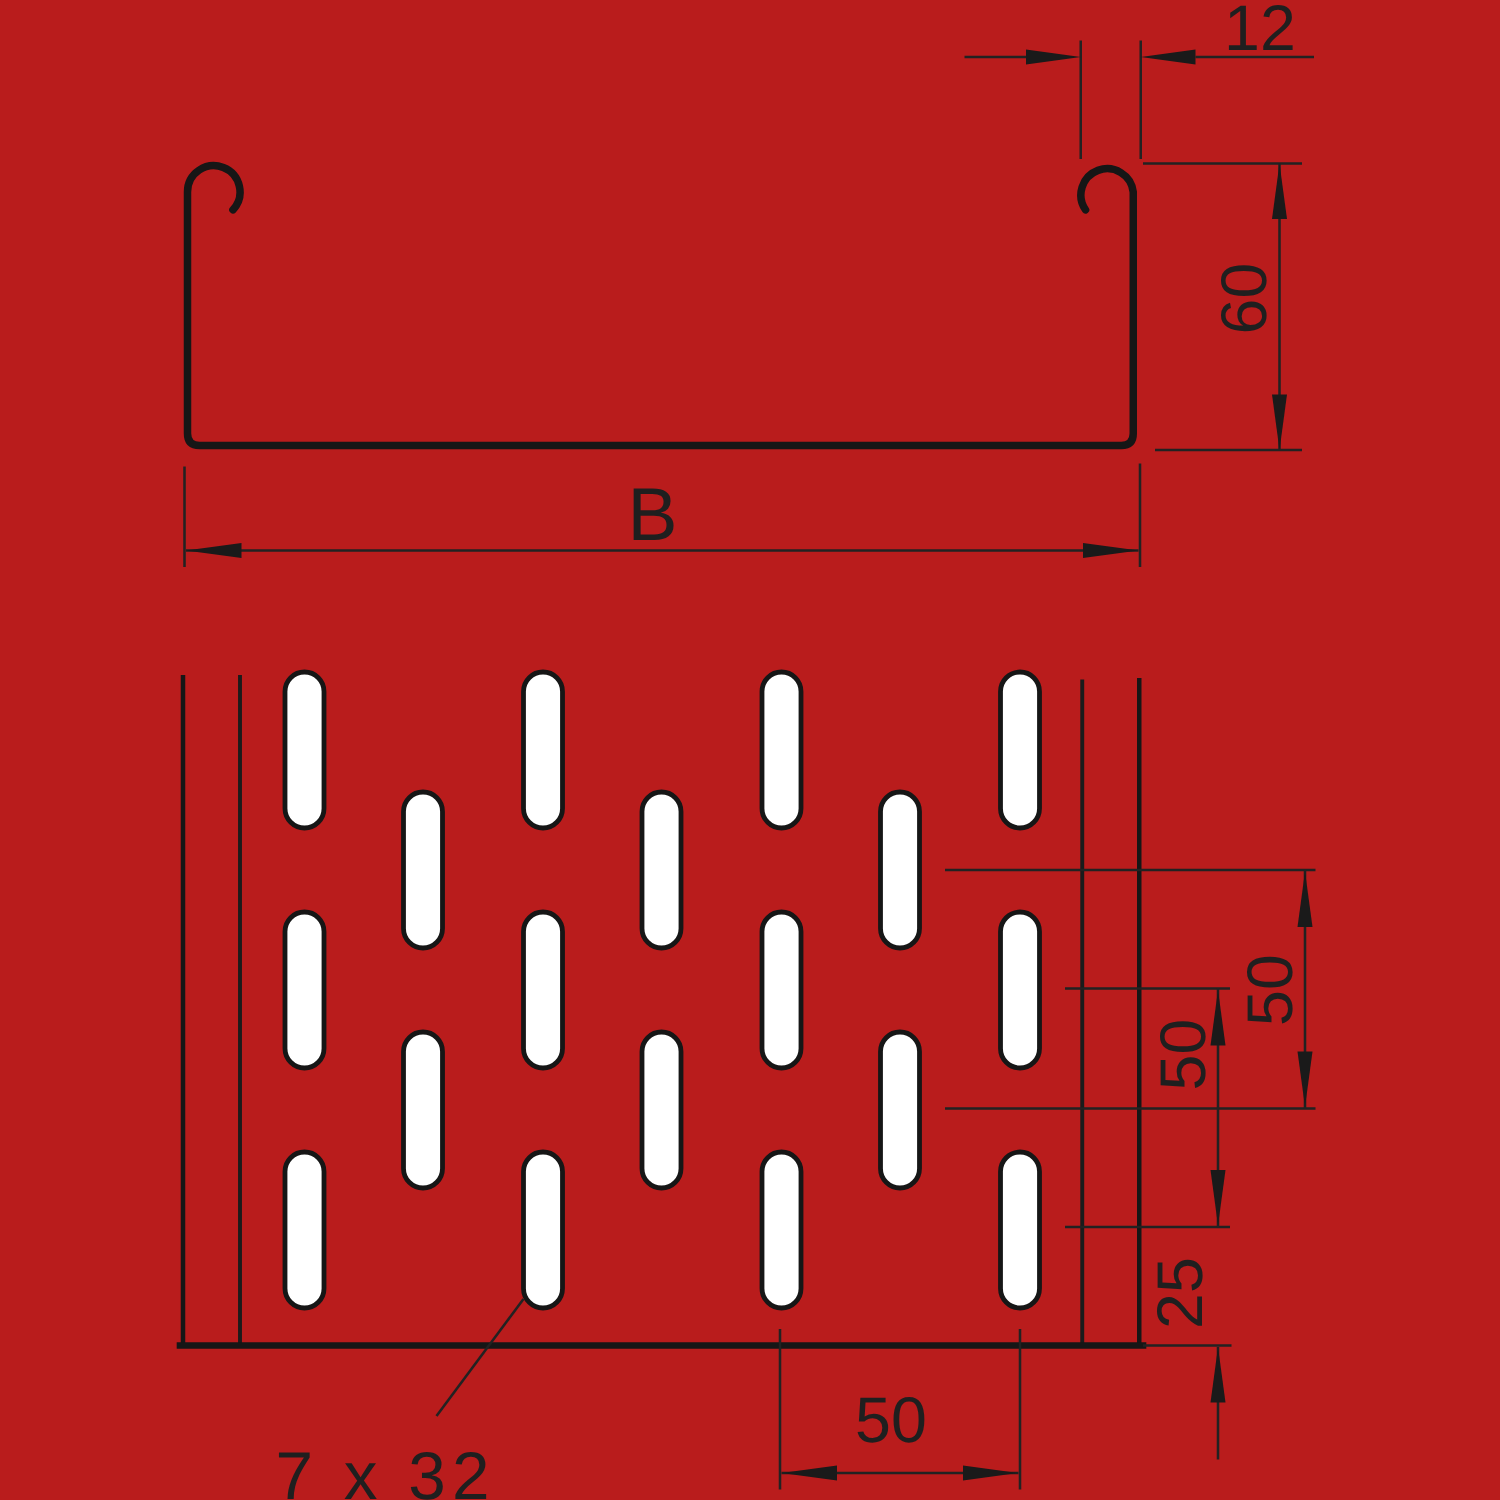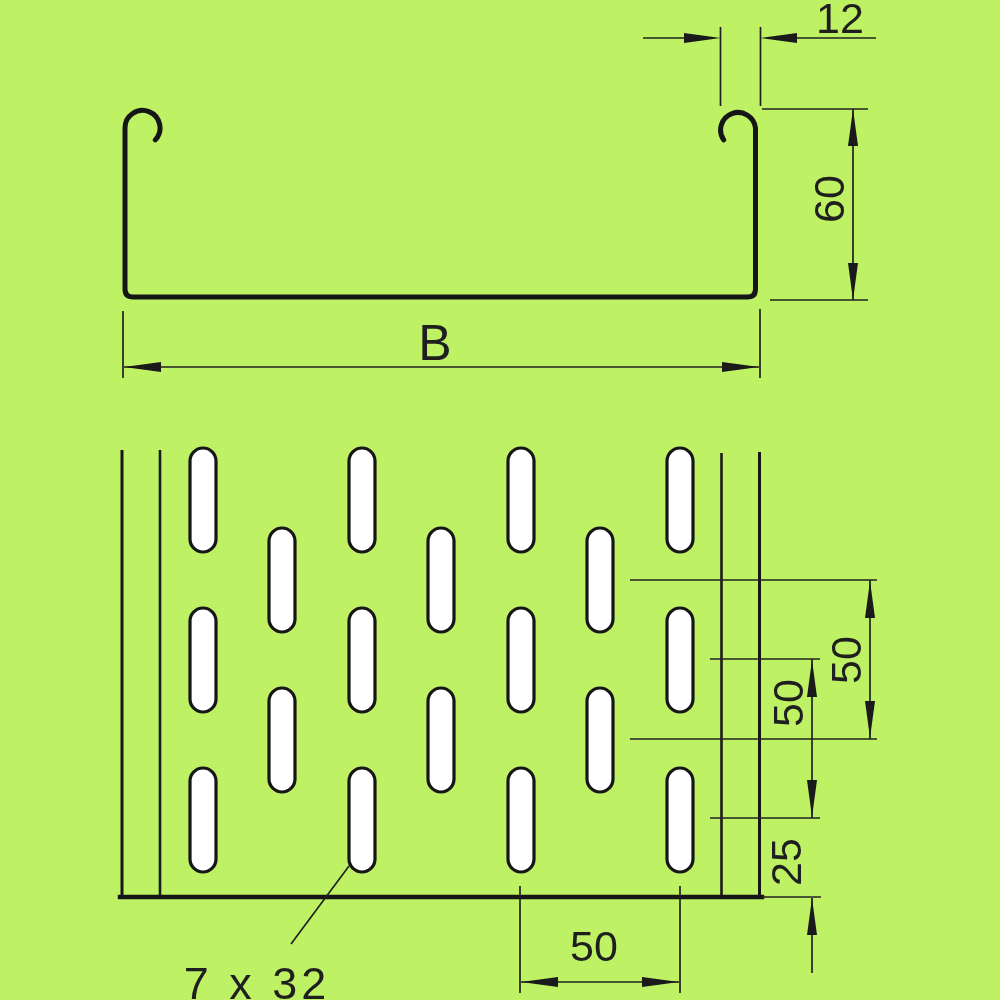--- a/index.html
+++ b/index.html
@@ -1,16 +1,16 @@
 <!DOCTYPE html>
 <html><head>
 <meta charset="utf-8">
 <style>
   html,body{margin:0;padding:0;background:#ffffff;}
-  .stage{width:1000px;height:1000px;position:relative;background:#bef264;overflow:hidden;}
+  .stage{width:1000px;height:1000px;position:relative;background:#b91c1c;overflow:hidden;}
   svg{display:block;}
   .profile{fill:none;stroke:#161616;stroke-width:5;stroke-linecap:round;stroke-linejoin:round;}
   .border-heavy{stroke:#161616;stroke-width:3;fill:none;}
   .border-thin{stroke:#1b1b1b;stroke-width:2.6;fill:none;}
   .edge-heavy{stroke:#161616;stroke-width:4.4;fill:none;stroke-linecap:square;}
   .slot{fill:#ffffff;stroke:#161616;stroke-width:3.2;}
   .dim{stroke:#222222;stroke-width:1.7;fill:none;}
   .arr{fill:#1a1a1a;stroke:none;}
   .dimtext{font-family:"Liberation Sans","DejaVu Sans",sans-serif;font-size:43px;fill:#1f1f1f;letter-spacing:0px;}
   .dimtext-b{font-family:"Liberation Sans","DejaVu Sans",sans-serif;font-size:50px;fill:#1f1f1f;}

